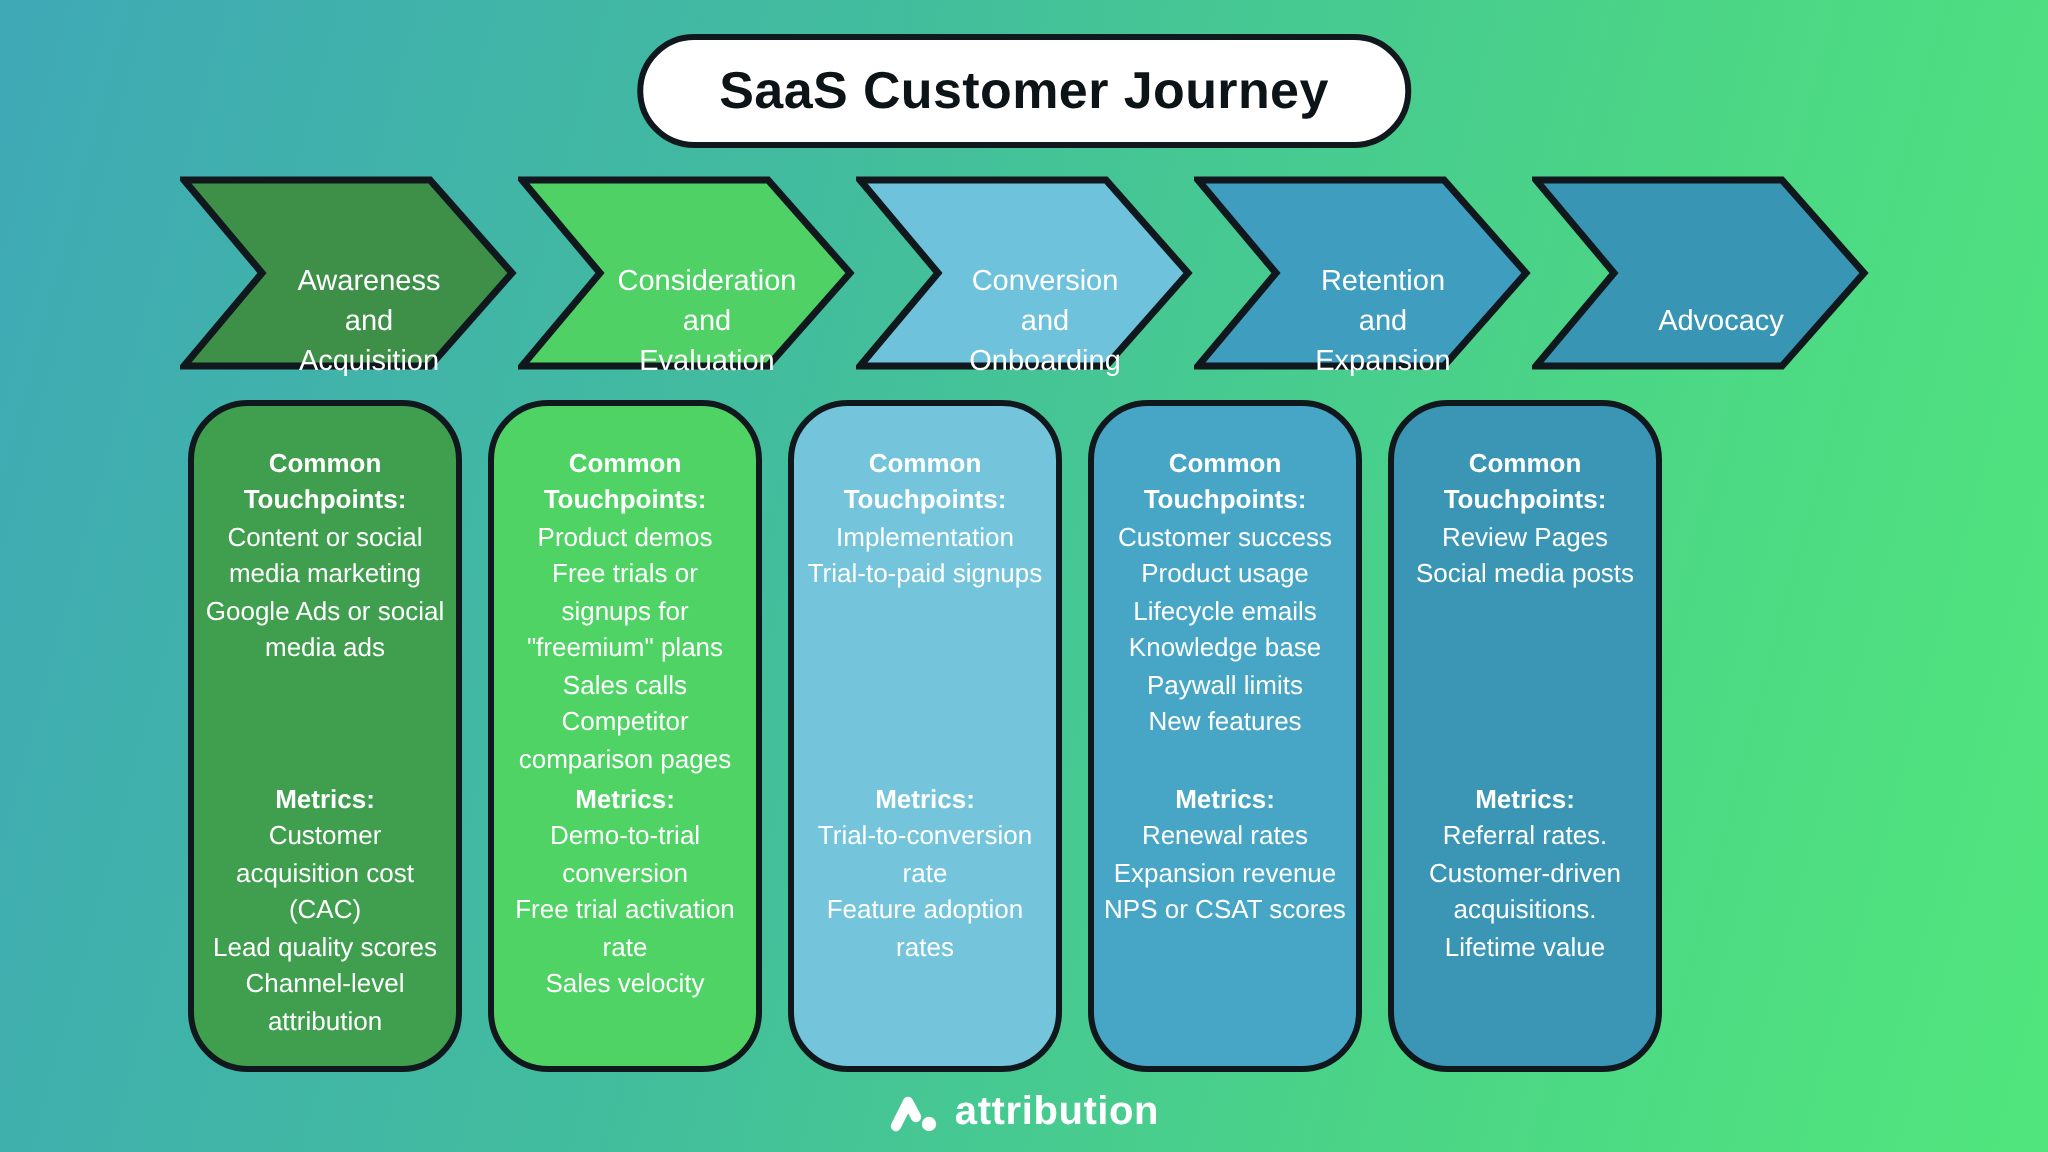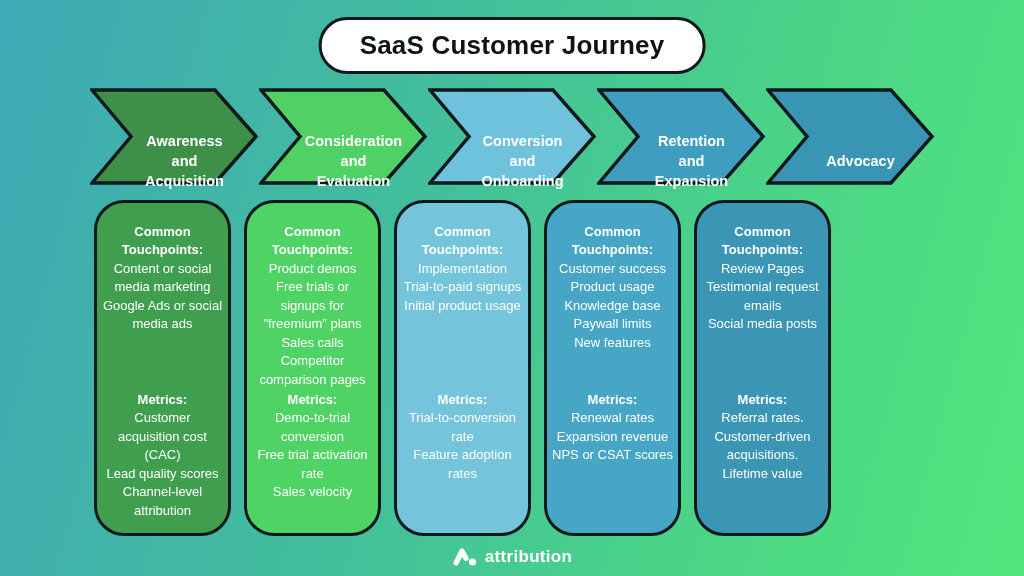--- a/index.html
+++ b/index.html
@@ -15,35 +15,35 @@
     padding:10px 38px;font-size:26px;font-weight:700;color:#0d1418;
     white-space:nowrap;letter-spacing:.2px;
   }
   .arrow-row{position:absolute;top:88px;left:90px;display:flex;}
   .arrow{position:relative;width:169px;height:97px;flex:none;}
   .arrow svg{position:absolute;left:0;top:0;display:block;}
   .arrow-label{
     position:absolute;top:0;left:0;right:0;bottom:0;
     padding-left:38px;padding-right:18px;
     display:flex;flex-direction:column;align-items:center;justify-content:center;
-    color:#ffffff;font-weight:700;font-size:14.5px;line-height:1.38;text-align:center;margin-top:48px;
+    color:#ffffff;font-weight:400;font-size:14.5px;line-height:1.38;text-align:center;margin-top:48px;
   }
   .cards-row{position:absolute;top:200px;left:94px;display:flex;gap:13px;}
   .card{
     width:137px;height:336px;box-sizing:border-box;flex:none;
     border:3px solid #10181d;border-radius:30px;
     padding:20px 5px 0;color:#ffffff;text-align:center;
     font-size:13px;line-height:1.42;
   }
   .card-heading{font-weight:700;}
   .card-touchpoints{height:168px;}
   .footer{
     position:absolute;left:0;bottom:8px;width:100%;
     display:flex;align-items:center;justify-content:center;gap:7px;
-    color:#ffffff;font-weight:700;font-size:17px;letter-spacing:.3px;
+    color:#ffffff;font-weight:700;font-size:20px;letter-spacing:.3px;
   }
   .footer svg{display:block;}
 </style>
 </head>
 <body>
 
 <div class="title-pill">SaaS Customer Journey</div>
 
 <div class="arrow-row">
     <div class="arrow">
@@ -123,49 +123,48 @@
     <div>Demo-to-trial conversion</div>
         <div>Free trial activation rate</div>
         <div>Sales velocity</div>
       </div>
   </div>
     <div class="card" style="background: rgb(116, 197, 220);">
     <div class="card-touchpoints">
       <div class="card-heading">Common Touchpoints:</div>
     <div>Implementation</div>
         <div>Trial-to-paid signups</div>
-        <div>Initial product usage</div>
       </div>
     <div class="card-metrics">
       <div class="card-heading">Metrics:</div>
     <div>Trial-to-conversion rate</div>
         <div>Feature adoption rates</div>
       </div>
   </div>
     <div class="card" style="background: rgb(71, 166, 198);">
     <div class="card-touchpoints">
       <div class="card-heading">Common Touchpoints:</div>
     <div>Customer success</div>
         <div>Product usage</div>
+        <div>Lifecycle emails</div>
         <div>Knowledge base</div>
         <div>Paywall limits</div>
         <div>New features</div>
       </div>
     <div class="card-metrics">
       <div class="card-heading">Metrics:</div>
     <div>Renewal rates</div>
         <div>Expansion revenue</div>
         <div>NPS or CSAT scores</div>
       </div>
   </div>
     <div class="card" style="background: rgb(58, 150, 180);">
     <div class="card-touchpoints">
       <div class="card-heading">Common Touchpoints:</div>
     <div>Review Pages</div>
-        <div>Testimonial request emails</div>
         <div>Social media posts</div>
       </div>
     <div class="card-metrics">
       <div class="card-heading">Metrics:</div>
     <div>Referral rates.</div>
         <div>Customer-driven acquisitions.</div>
         <div>Lifetime value</div>
       </div>
   </div>
   </div>

